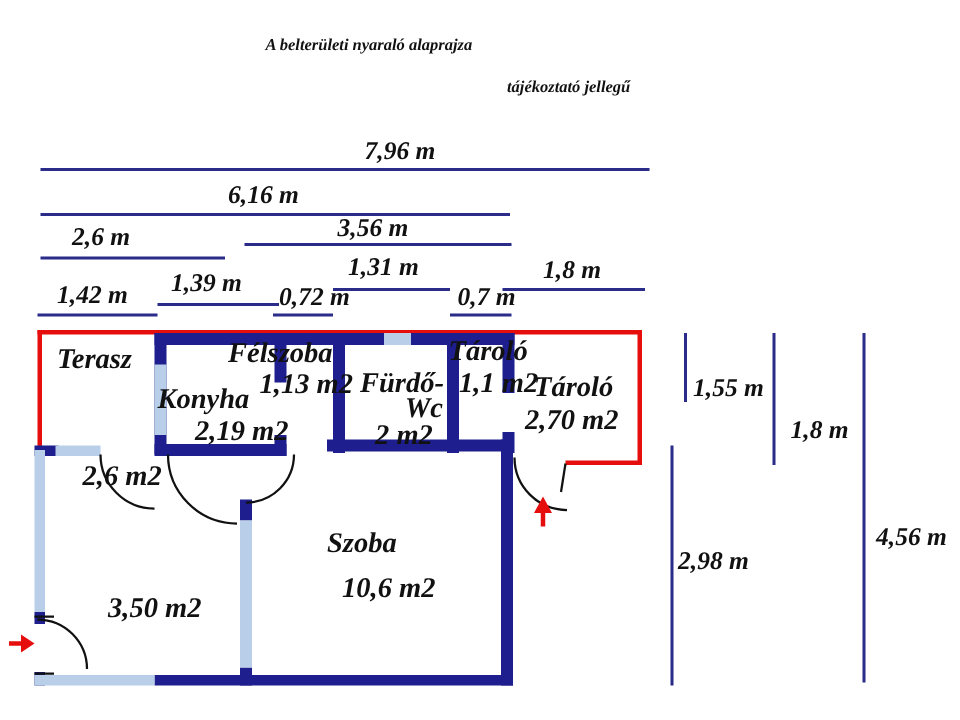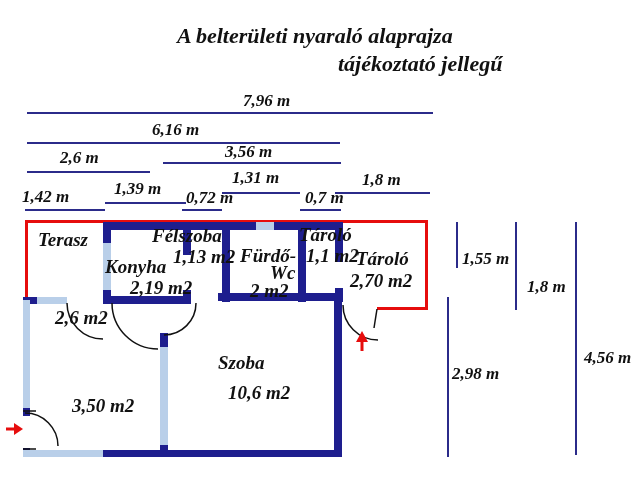--- a/index.html
+++ b/index.html
@@ -1,46 +1,46 @@
 <!DOCTYPE html>
 <html><head>
 <meta charset="utf-8">
 <style>
   html,body{margin:0;padding:0;background:#ffffff;}
   #stage{
     position:relative;width:640px;height:480px;background:#ffffff;overflow:hidden;
     font-family:"Liberation Serif","DejaVu Serif",serif;color:#111111;
   }
   .txt{position:absolute;white-space:nowrap;font-weight:bold;font-style:italic;line-height:1;}
-  .title{font-size:22px;font-style:italic;}
+  .title{font-size:11px;font-style:italic;}
   .dim{font-size:17px;}
   .room{font-size:19px;}
   .hline{position:absolute;height:2px;background:#2b2b8a;}
   .vline{position:absolute;width:2px;background:#2b2b8a;}
   .wall{position:absolute;background:#1e1e8e;}
   .win{position:absolute;background:#b9cfe9;}
   .red{position:absolute;background:#e60d0d;}
   svg.overlay{position:absolute;left:0;top:0;pointer-events:none;}
 </style>
 </head>
 <body>
 
 <div id="stage">
 
   <div class="txt title" style="left:177px;top:25px;">A belterületi nyaraló alaprajza</div>
   <div class="txt title" style="left:338px;top:53px;">tájékoztató jellegű</div>
 
   <div class="txt dim" style="left:243px;top:92px;">7,96 m</div>
   <div class="txt dim" style="left:152px;top:121px;">6,16 m</div>
-  <div class="txt dim" style="left:60px;top:149px;">2,6 m</div>
+  <div class="txt dim" style="left:48px;top:149px;">2,6 m</div>
   <div class="txt dim" style="left:225px;top:143px;">3,56 m</div>
   <div class="txt dim" style="left:114px;top:180px;">1,39 m</div>
   <div class="txt dim" style="left:232px;top:169px;">1,31 m</div>
   <div class="txt dim" style="left:362px;top:171px;">1,8 m</div>
-  <div class="txt dim" style="left:22px;top:188px;font-style:italic;">1,42 m</div>
+  <div class="txt dim" style="left:38px;top:188px;font-style:italic;">1,42 m</div>
   <div class="txt dim" style="left:186px;top:189px;">0,72 m</div>
   <div class="txt dim" style="left:305px;top:189px;">0,7 m</div>
 
   <div class="hline" style="left:27px;top:112px;width:406px;"></div>
   <div class="hline" style="left:27px;top:142px;width:313px;"></div>
   <div class="hline" style="left:27px;top:171px;width:123px;"></div>
   <div class="hline" style="left:163px;top:162px;width:178px;"></div>
   <div class="hline" style="left:105px;top:202px;width:81px;"></div>
   <div class="hline" style="left:222px;top:192px;width:78px;"></div>
   <div class="hline" style="left:335px;top:192px;width:95px;"></div>

